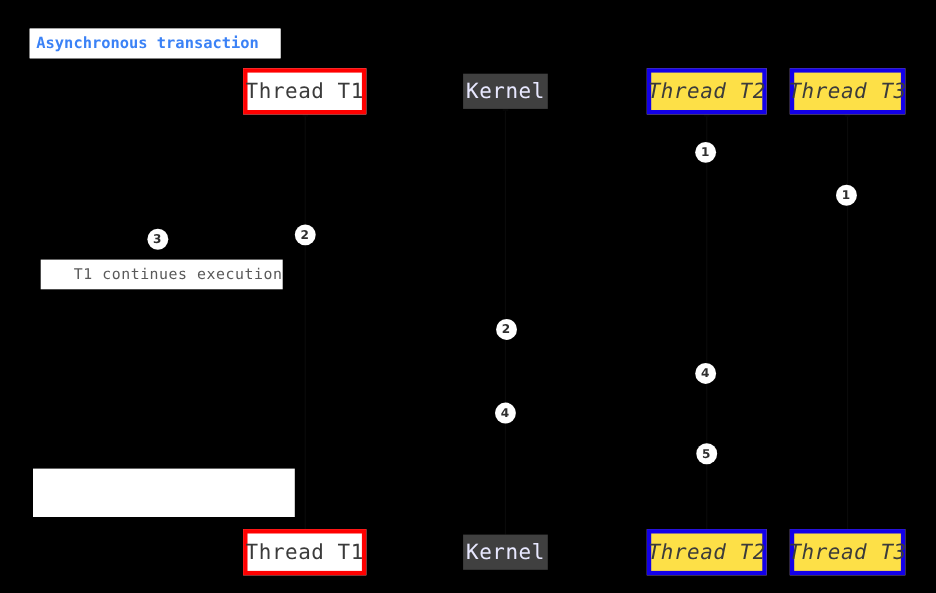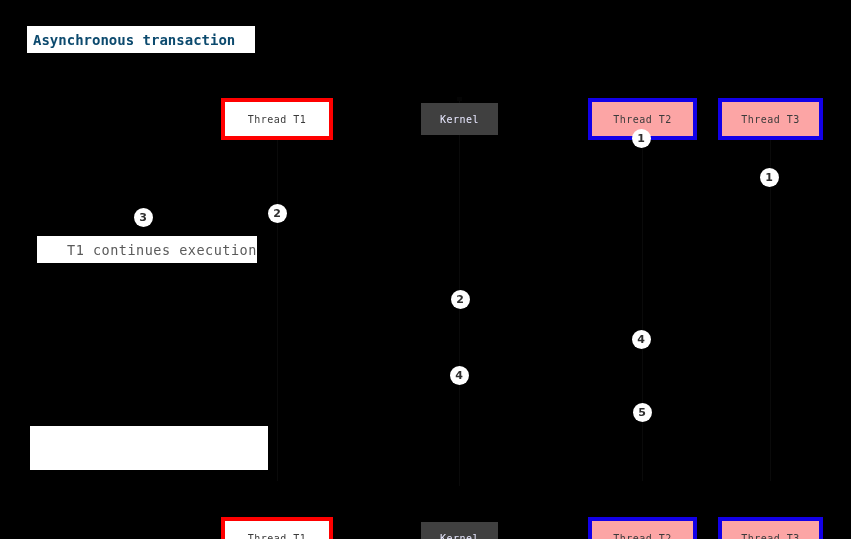--- a/index.html
+++ b/index.html
@@ -23,45 +23,45 @@
     box-sizing: border-box;
     display: flex;
     align-items: center;
     justify-content: center;
     white-space: pre;
   }
 
   
   .title-box {
     background: #ffffff;
-    color: #0c4a6e;
+    color: #3b82f6;
     font-weight: bold;
     font-size: 14px;
     letter-spacing: 0px;
     padding: 0 5px;
     justify-content: flex-start;
     border: 1px solid #ffffff;
   }
 
   
   .participant {
-    font-size: 10px;
+    font-size: 19px;
     font-weight: normal;
     letter-spacing: 0.5px;
-    margin-top: 36px;
   }
   .participant.red {
     background: #ffffff;
     color: #3b3b3b;
     border: 4px solid #ff0000;
   }
   .participant.blue-outline {
-    background: #fca5a5;
+    background: #fde047;
     color: #3b3b3b;
     border: 4px solid #1300e8;
+    font-style: italic;
   }
   .participant.blue-fill {
     background: #404040;
     color: #e8e8ff;
     border: none;
   }
 
   
   .note-box {
     background: #ffffff;

